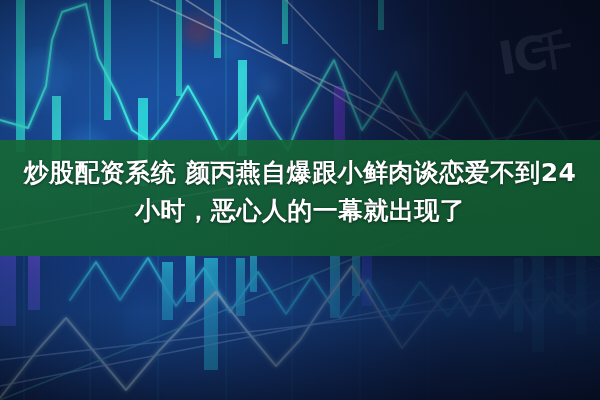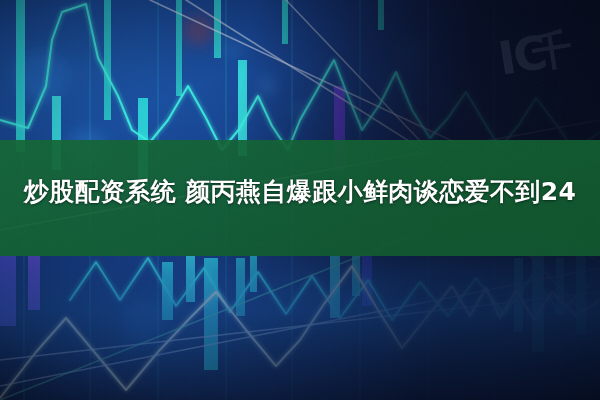--- a/index.html
+++ b/index.html
@@ -157,15 +157,16 @@
     <span class="wm-cn">千</span>
   </div>
 
   <div class="layer" id="bg-vignette"></div>
 
   <div id="green-band"></div>
   <div id="green-band-tint"></div>
 
   <div id="headline">
     <span class="ln">炒股配资系统 颜丙燕自爆跟小鲜肉谈恋爱不到24</span>
+    <span class="ln">小时，恶心人的一幕就出现了</span>
   </div>
 
 </div>
 
 </body></html>

